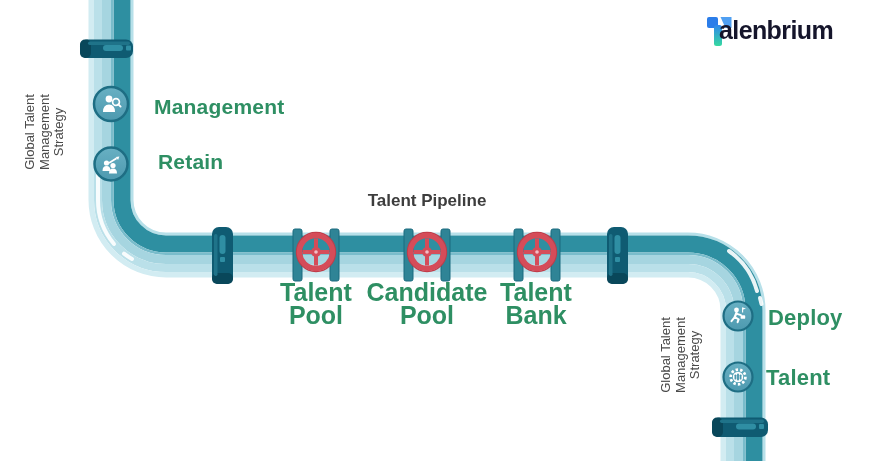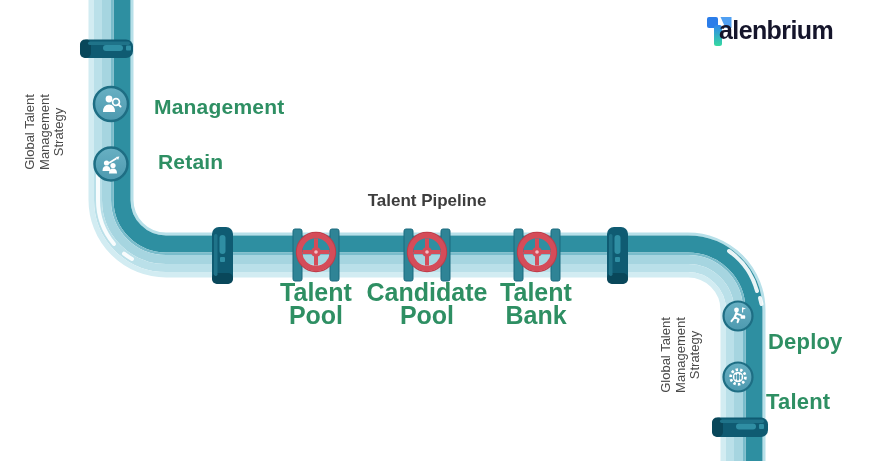--- a/index.html
+++ b/index.html
@@ -2,21 +2,21 @@
 <html><head>
 <meta charset="utf-8">
 <style>
   html,body{margin:0;padding:0;background:#fff;}
   .canvas{
     position:relative;width:873px;height:461px;background:#ffffff;overflow:hidden;
     font-family:"Liberation Sans","DejaVu Sans",sans-serif;
   }
   .canvas svg{position:absolute;left:0;top:0;}
   .lbl{position:absolute;color:#2e8f63;font-weight:bold;font-size:21px;letter-spacing:.2px;white-space:nowrap;}
-  .lbl-big{font-size:22px;margin-top:24px;}
+  .lbl-big{font-size:22px;}
   .valve-lbl{position:absolute;top:281px;width:160px;text-align:center;color:#2e8f63;font-weight:bold;font-size:25px;line-height:23px;}
   .valve-lbl span{display:block;}
   .title{position:absolute;left:347px;top:191px;width:160px;text-align:center;color:#3d3d3d;font-size:17px;font-weight:700;}
   .side-label{
     position:absolute;width:120px;height:58px;text-align:center;color:#4a4a4a;
     font-size:13px;line-height:14.5px;transform:rotate(-90deg);
   }
   .side-label span{display:block;}
   .logo{position:absolute;left:706px;top:14px;display:flex;align-items:flex-end;}
   .logo .mark{display:block;}

